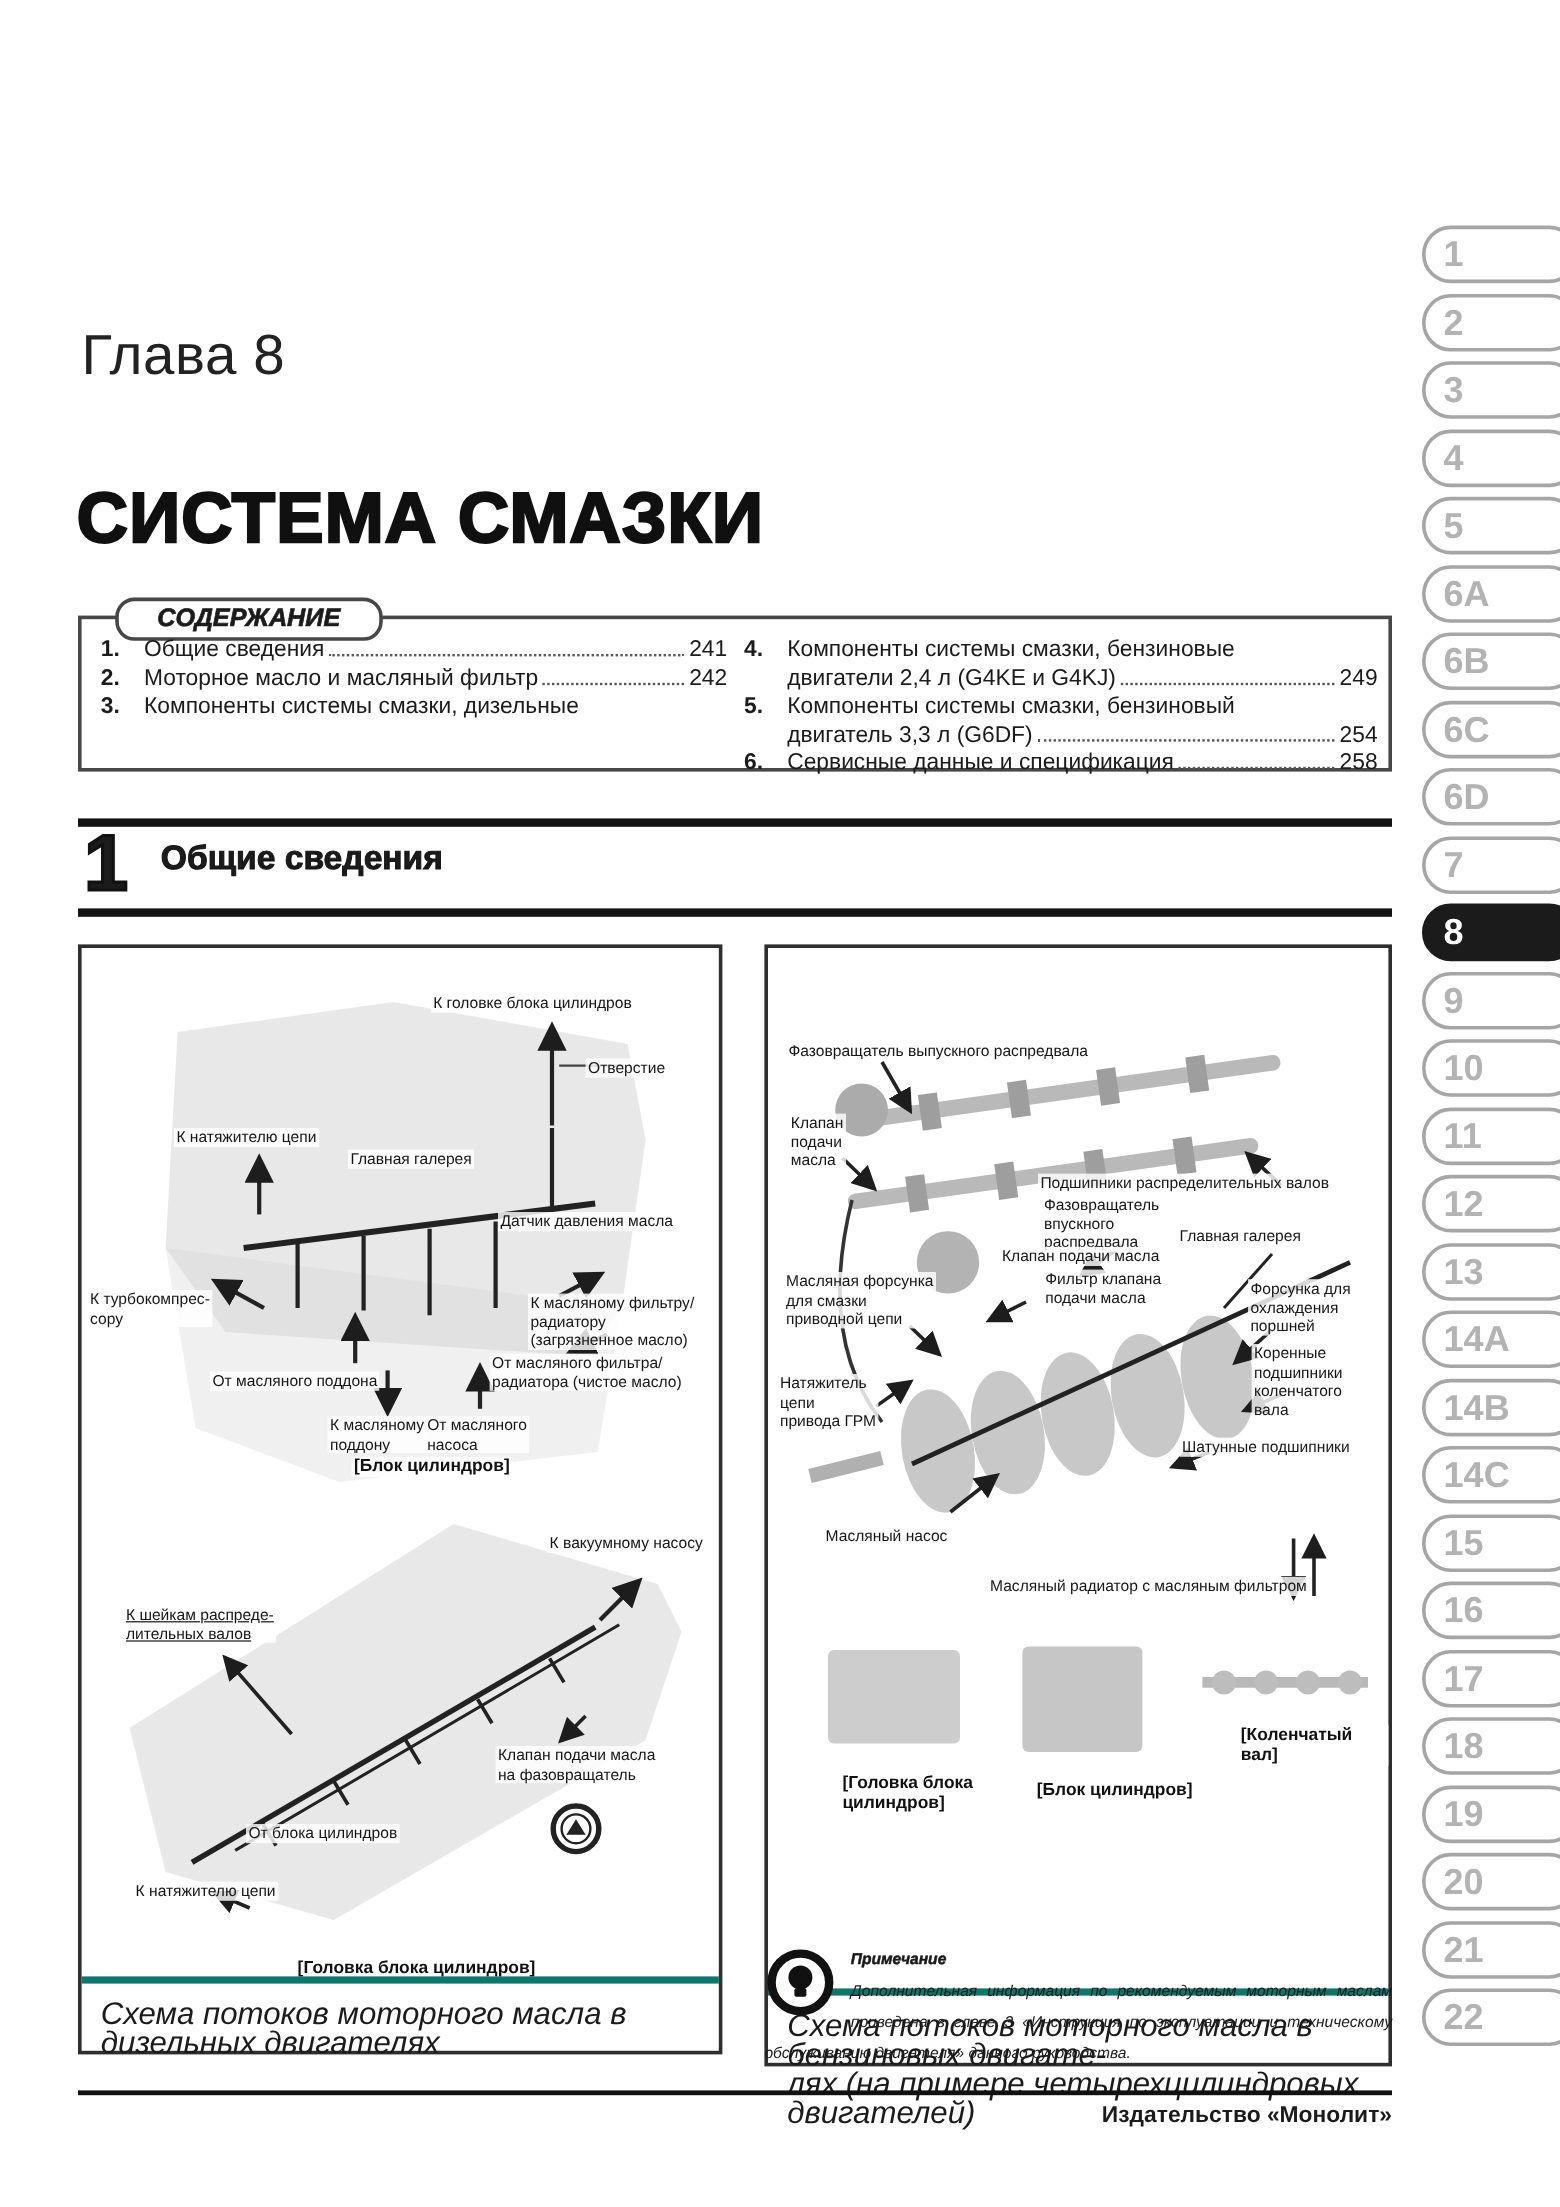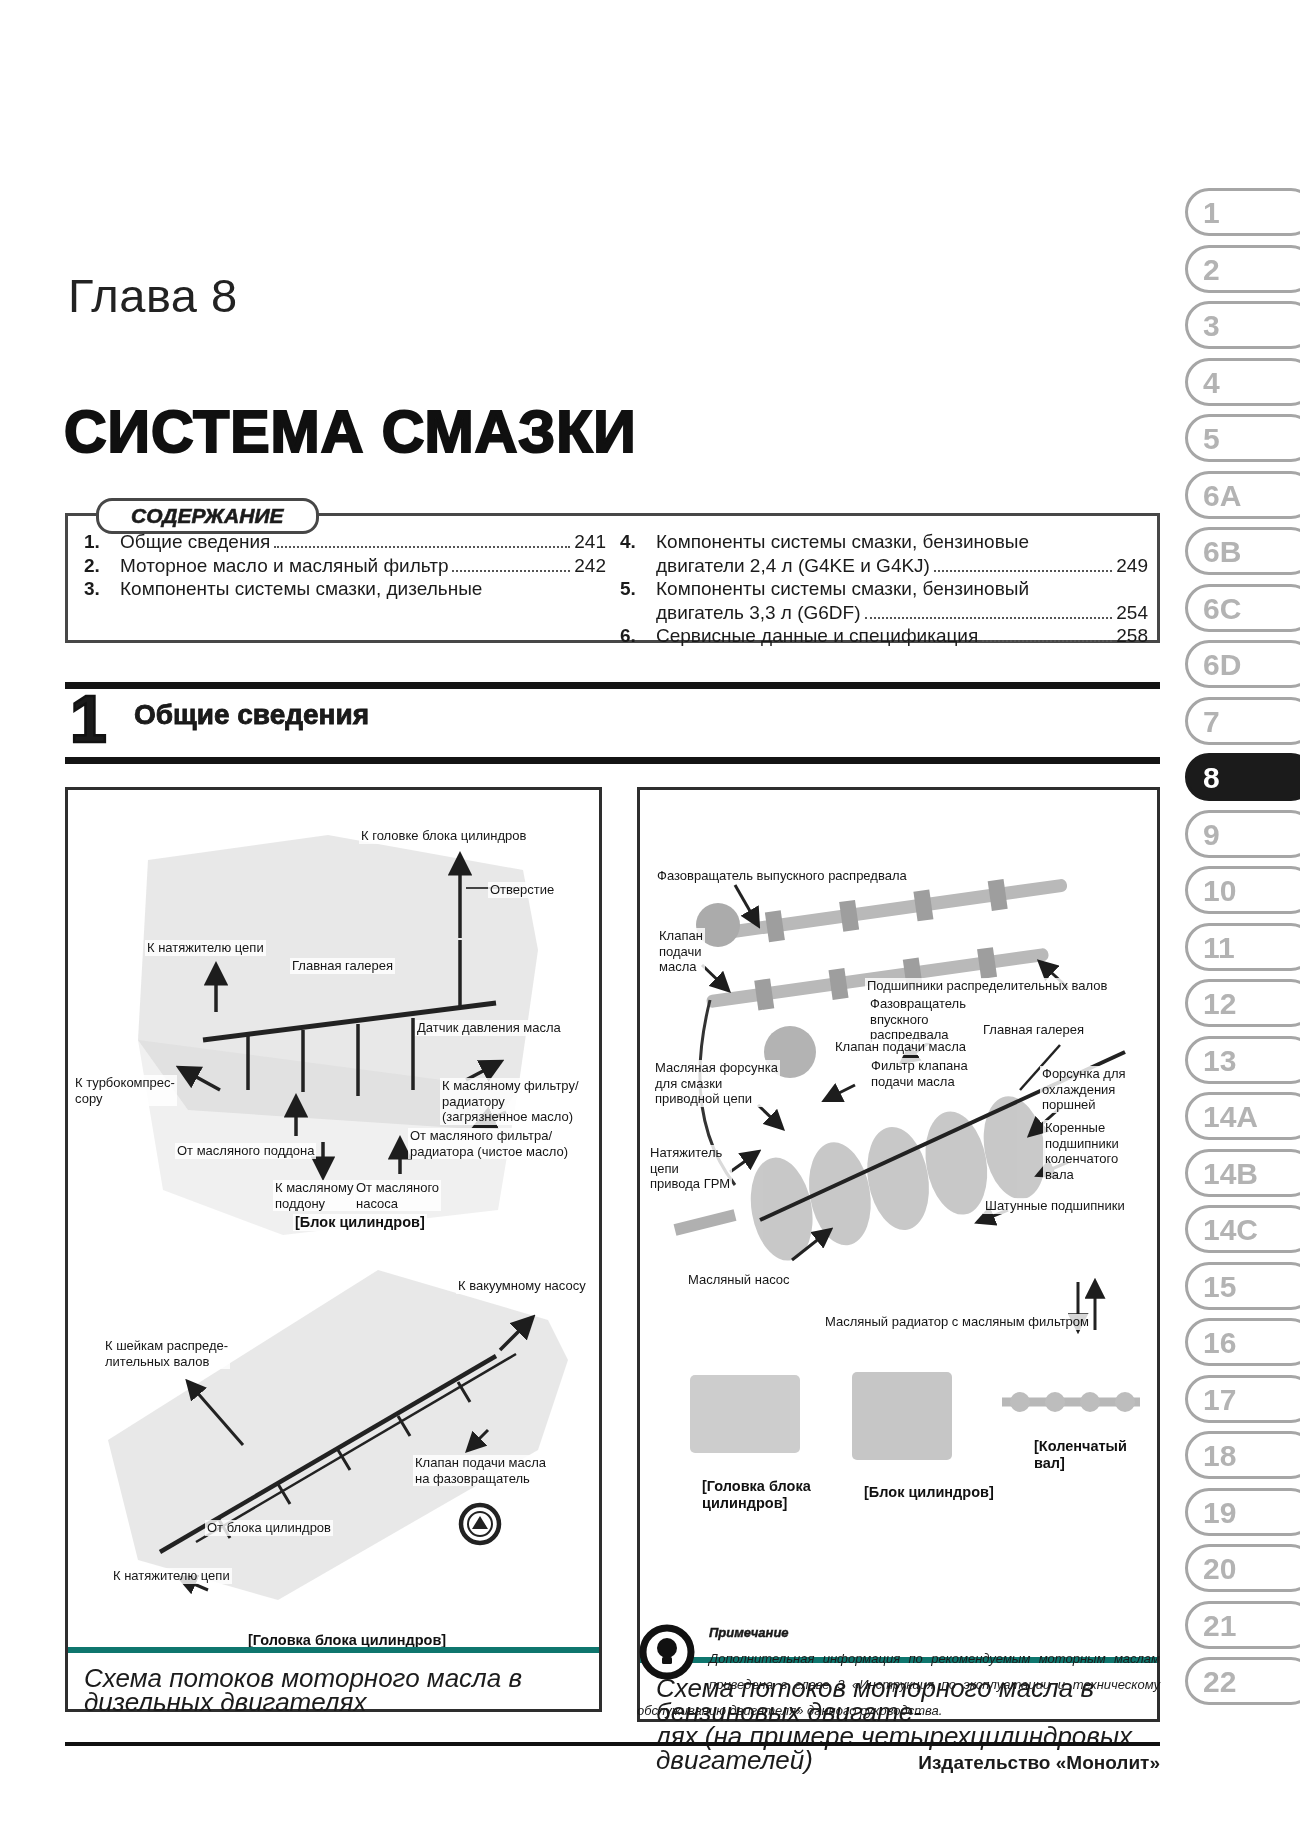--- a/index.html
+++ b/index.html
@@ -176,36 +176,36 @@
       <path d="M432 560 L464 528" stroke="#222" stroke-width="3.5" marker-end="url(#aL)"></path>
       <path d="M175 655 L120 592" stroke="#222" stroke-width="3" marker-end="url(#aL)"></path>
       <path d="M420 640 L400 660" stroke="#222" stroke-width="3" marker-end="url(#aL)"></path>
       <path d="M140 800 L112 788" stroke="#222" stroke-width="3" marker-end="url(#aL)"></path>
     </svg>
 
     <div class="lbl" style="left:291px;top:38px;">К головке блока цилиндров</div>
     <div class="lbl" style="left:420px;top:92px;">Отверстие</div>
     <div class="lbl" style="left:77px;top:150px;">К натяжителю цепи</div>
     <div class="lbl" style="left:222px;top:168px;">Главная галерея</div>
-    <div class="lbl" style="left:347px;top:220px;margin-top:10px;">Датчик давления масла</div>
+    <div class="lbl" style="left:347px;top:220px;">Датчик давления масла</div>
     <div class="lbl" style="left:5px;top:243px;margin-top:42px;">К турбокомпрес-
 сору</div>
     <div class="lbl" style="left:107px;top:353px;">От масляного поддона</div>
     <div class="lbl" style="left:372px;top:288px;">К масляному фильтру/
 радиатору
 (загрязненное масло)</div>
     <div class="lbl" style="left:340px;top:338px;">От масляного фильтра/
 радиатора (чистое масло)</div>
     <div class="lbl" style="left:205px;top:390px;">К масляному
 поддону</div>
     <div class="lbl" style="left:286px;top:390px;">От масляного
 насоса</div>
     <div class="lbl-b" style="left:225px;top:424px;">[Блок цилиндров]</div>
     <div class="lbl" style="left:388px;top:488px;">К вакуумному насосу</div>
-    <div class="lbl" style="left:35px;top:548px;">К шейкам распреде-
+    <div class="lbl" style="left:35px;top:548px;text-decoration:underline;">К шейкам распреде-
 лительных валов</div>
     <div class="lbl" style="left:345px;top:665px;">Клапан подачи масла
 на фазовращатель</div>
     <div class="lbl" style="left:137px;top:730px;">От блока цилиндров</div>
     <div class="lbl" style="left:43px;top:778px;">К натяжителю цепи</div>
     <div class="lbl-b" style="left:178px;top:842px;">[Головка блока цилиндров]</div>
 
     <svg class="emblem" style="left:390px;top:712px;" width="44" height="44" viewBox="0 0 44 44">
       <circle cx="22" cy="22" r="19" fill="none" stroke="#222" stroke-width="4.5"></circle>
       <circle cx="22" cy="22" r="12" fill="none" stroke="#222" stroke-width="2"></circle>

